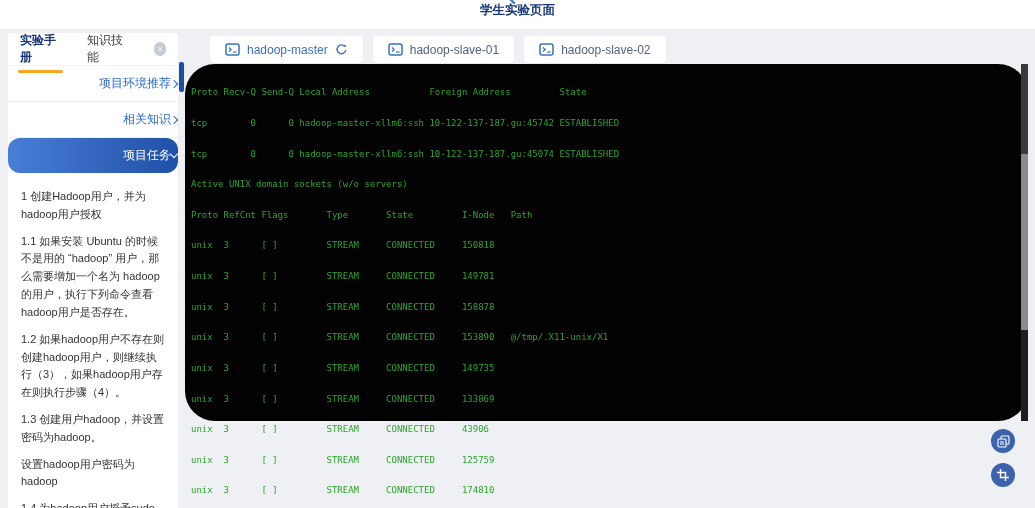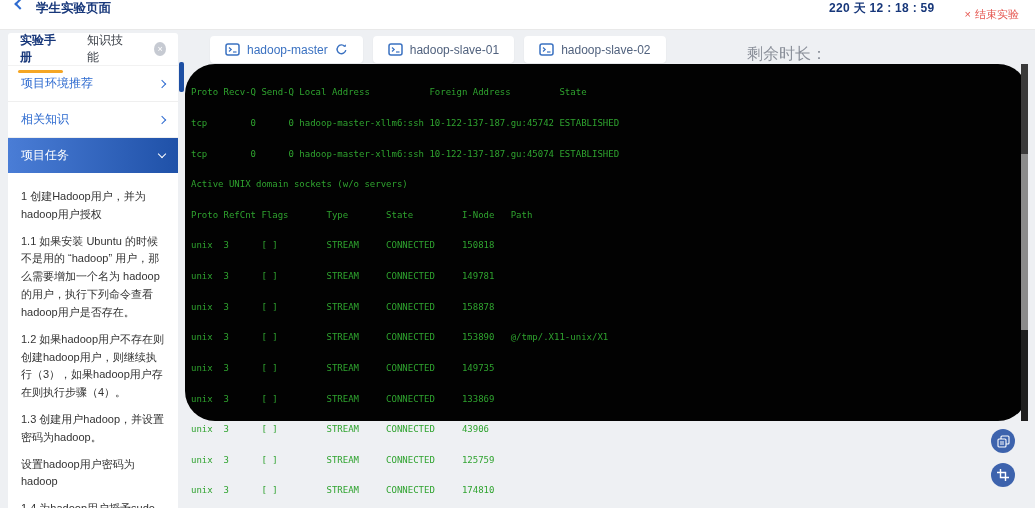--- a/index.html
+++ b/index.html
@@ -7,21 +7,21 @@
   body {
     position: relative;
     background: #eef0f3;
     font-family: "Liberation Sans", sans-serif;
     overflow: hidden;
   }
   
   .header {
     position:absolute; top:0; left:0; right:0; height:30px;
     background:#fff; border-bottom:1px solid #e9e9e9;
-    display:flex; padding:0 16px;
+    display:flex; align-items:center; padding:0 16px;flex-direction:column;
   }
   .back-chev {
     width:8px; height:8px; border-left:2px solid #2e6bd0; border-bottom:2px solid #2e6bd0;
     transform:rotate(45deg); margin-right:12px; cursor:pointer;
   }
   .page-title { color:#17377a; font-weight:bold; font-size:12.5px; }
   .hspacer { flex:1; }
   .time-label { color:#8a8f99; font-size:16px;margin-top:44px; }
   .time-value { color:#17377a; font-weight:bold; font-size:12px; margin:0 30px 14px 2px; letter-spacing:.3px; }
   .end-btn { color:#e5554f; font-size:11px; display:flex; align-items:center; gap:4px; cursor:pointer; }
@@ -37,27 +37,27 @@
   .side-tab.active { color:#17377a; font-weight:bold; }
   .side-tab.active::after {
     content:""; position:absolute; left:-2px; right:-2px; bottom:2px; height:3px;
     background:#f5a623; border-radius:2px;
   }
   .close-circle {
     margin-left:auto; width:14px; height:14px; border-radius:50%;
     background:#c6cad2; color:#fff; font-size:9px; line-height:14px; text-align:center; cursor:pointer;
   }
   .section {
-    display:flex; justify-content:space-between; align-items:center;
-    padding:9px 13px; border-bottom:1px solid #efefef;
+    display:flex; justify-content:flex-end; align-items:center;
+    padding:9px 1px; border-bottom:1px solid #efefef;
     color:#2e6bd0; font-size:12px; cursor:pointer;
   }
   .chev-r { width:6px; height:6px; border-right:1.5px solid currentColor; border-bottom:1.5px solid currentColor; transform:rotate(-45deg); }
   .chev-d { width:6px; height:6px; border-right:1.5px solid currentColor; border-bottom:1.5px solid currentColor; transform:rotate(45deg); margin-top:-3px; }
-  .section.active { background:linear-gradient(90deg,#4a7dd6,#1f51a8); color:#fff; border-bottom:none; }
+  .section.active { background:linear-gradient(90deg,#4a7dd6,#1f51a8); color:#fff; border-bottom:none;border-radius:12px; }
   .tasks { padding:6px 13px 0 13px; font-size:11px; color:#333; line-height:1.62; }
   .tasks p { margin:9px 0; }
 
   
   .drag-handle { position:absolute; left:179px; top:62px; width:5px; height:30px; background:#1d4fa3; border-radius:2px; cursor:col-resize; }
 
   
   .term-tabs { position:absolute; left:210px; top:36px; display:flex; gap:10px; }
   .term-tab {
     display:flex; align-items:center; gap:7px; height:27px; padding:0 15px;

